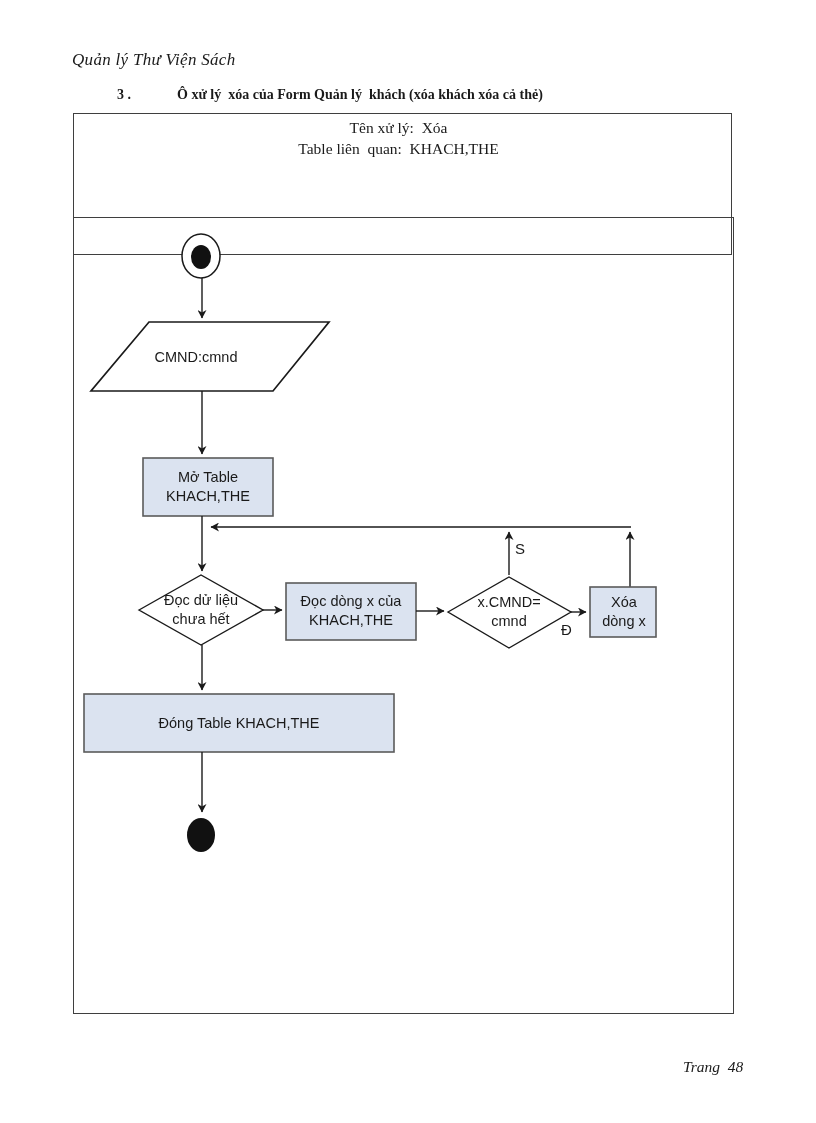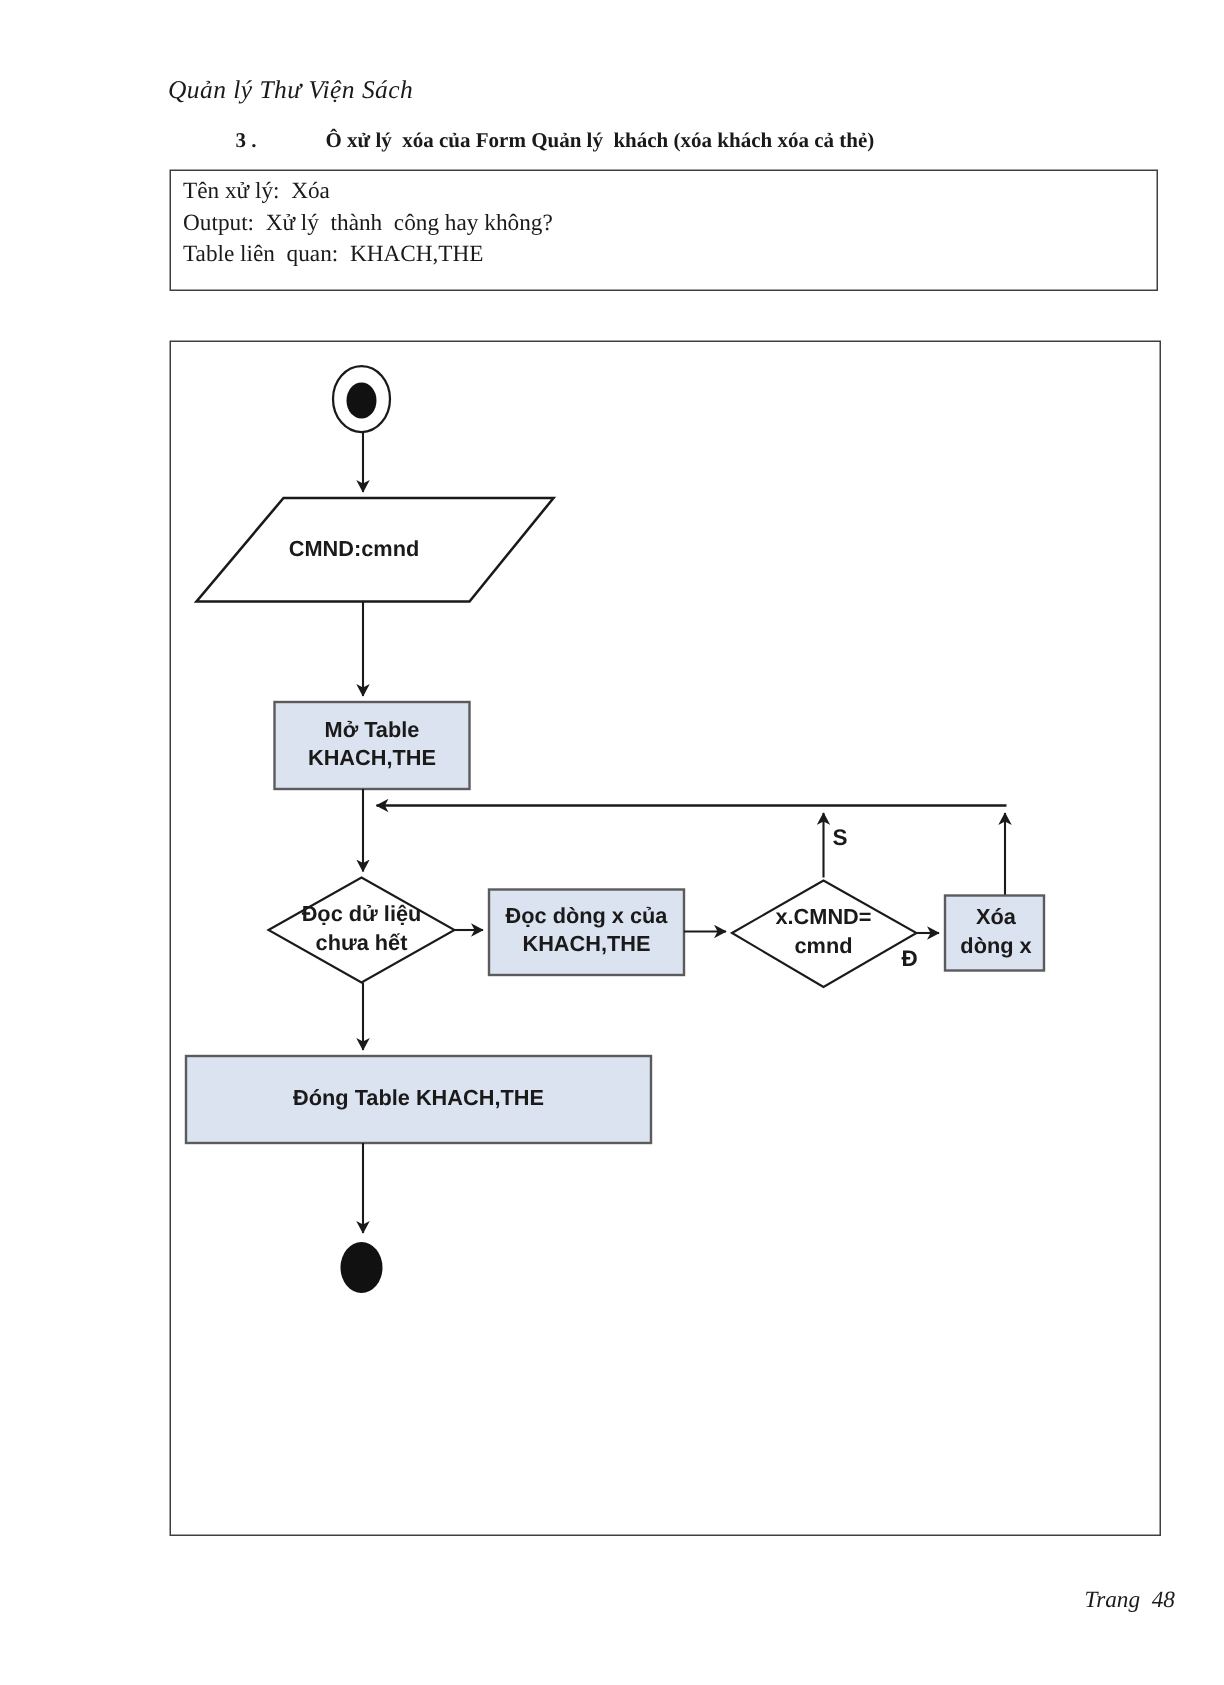--- a/index.html
+++ b/index.html
@@ -1,35 +1,34 @@
 <!DOCTYPE html>
 <html><head>
 <meta charset="utf-8">
 <style>
   html,body{margin:0;padding:0;}
   body{
     width:816px;height:1123px;background:#ffffff;position:relative;
     font-family:"Liberation Serif", serif;color:#1a1a1a;overflow:hidden;
   }
-  .abs{position:absolute;margin-left:40px;}
+  .abs{position:absolute;}
   .page-header{
     left:72px;top:50px;font-style:italic;font-size:17px;letter-spacing:.3px;
     white-space:pre-wrap;
   }
   .title-row{left:110px;top:71px;font-weight:bold;font-size:14px;white-space:pre-wrap;}
   .title-num{display:inline-block;width:60px;}
   .info-box{
-    left:73px;top:113px;width:659px;height:81px;border:1.6px solid #3f3f3f;
-    box-sizing:border-box;padding:3px 16px 0 8px;
+    left:73px;top:113px;width:659px;height:142px;border:1.6px solid #3f3f3f;
+    box-sizing:border-box;padding:3px 16px 0 8px;text-align:center;
   }
   .info-line{font-size:15.5px;line-height:21px;white-space:pre-wrap;}
   .flow-box{
-    left:73px;top:227px;width:659px;height:795px;border:1.6px solid #3f3f3f;
+    left:73px;top:217px;width:659px;height:795px;border:1.6px solid #3f3f3f;
     box-sizing:content-box;
-    font-weight:bold;
   }
   .flow-box svg{position:absolute;left:0;top:0;}
   .flow-label{
     position:absolute;font-family:"Liberation Sans", sans-serif;font-size:14.5px;
     line-height:1.3;text-align:center;white-space:pre-wrap;color:#1a1a1a;
     transform:translate(-50%,-50%);
   }
   .branch-label{
     position:absolute;font-family:"Liberation Sans", sans-serif;font-size:15px;
     color:#1a1a1a;white-space:pre-wrap;
@@ -40,21 +39,20 @@
 <body>
 
 <div class="abs page-header">Quản lý Thư Viện Sách</div>
 
 <div class="abs title-row">
   <span class="title-num">3 .</span><span>Ô xử lý  xóa của Form Quản lý  khách (xóa khách xóa cả thẻ)</span>
 </div>
 
 <div class="abs info-box">
   <div class="info-line">Tên xử lý:  Xóa</div>
-  <div class="info-line">Output:  Xử lý  thành  công hay không?</div>
   <div class="info-line">Table liên  quan:  KHACH,THE</div>
 </div>
 
 <div class="abs flow-box">
   <svg width="659" height="795" viewBox="0 0 659 795">
     <defs>
       <marker id="ah" markerWidth="10" markerHeight="9" refX="8" refY="4.5" orient="auto" markerUnits="userSpaceOnUse">
         <path d="M0,0 L8.5,4.5 L0,9 L2.4,4.5 z" fill="#1a1a1a"></path>
       </marker>
     </defs>

